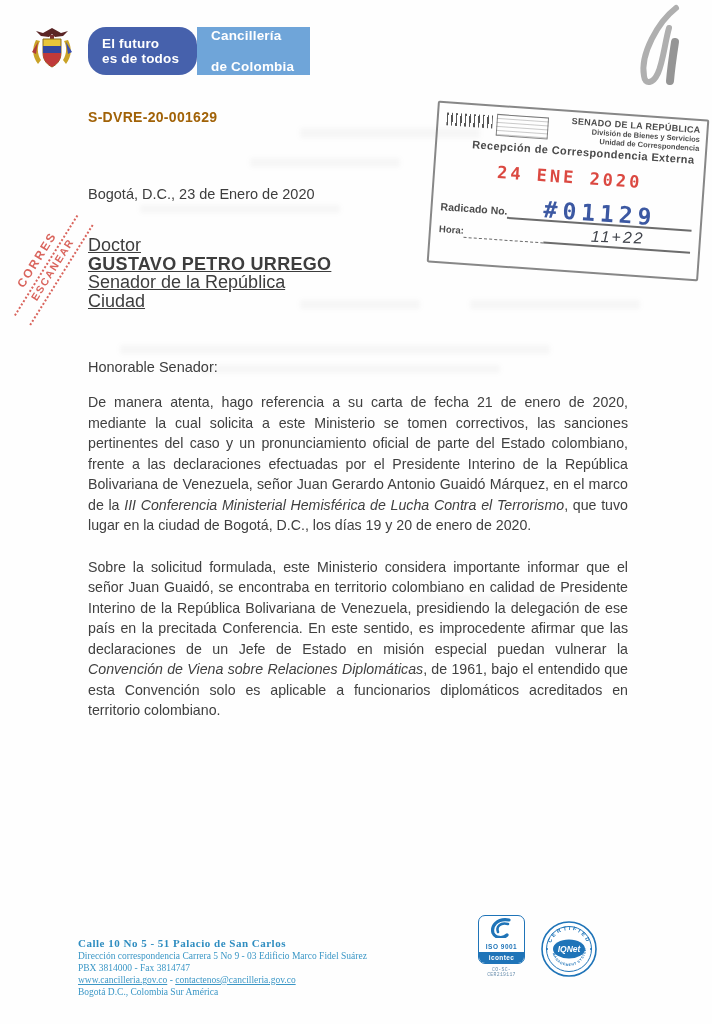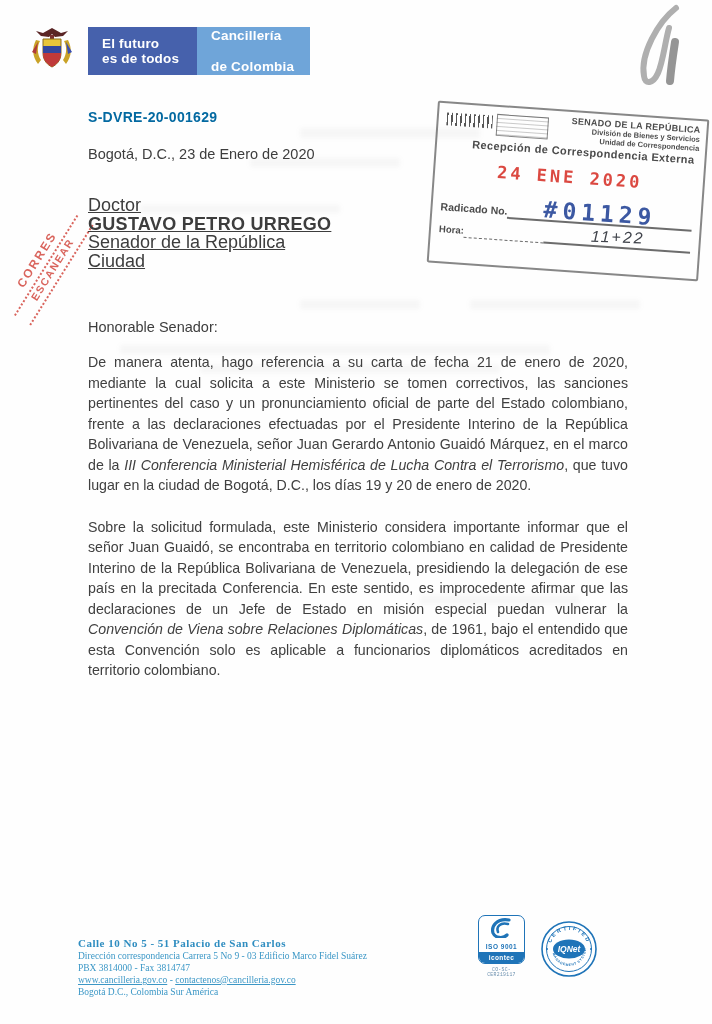--- a/index.html
+++ b/index.html
@@ -6,26 +6,26 @@
   .page{
     position:relative;width:712px;height:1024px;margin:0 auto;
     background:#fefefe;overflow:hidden;
     font-family:"Liberation Sans",sans-serif;color:#3d3d3d;
   }
   
   .coat{position:absolute;left:28px;top:26px;width:48px;height:52px;}
   .brandbar{position:absolute;left:88px;top:27px;display:flex;height:48px;}
   .brand-box{display:flex;flex-direction:column;justify-content:center;padding:0 14px;
     color:#fff;font-weight:bold;line-height:15px;font-size:13.5px;letter-spacing:.2px;}
-  .brand-left{width:81px;background:#4661ac;}
+  .brand-left{width:81px;background:#4661ac;border-radius:18px;}
   .brand-right{width:85px;background:#6fa5d9;gap:16px;}
   
   .letter{position:absolute;left:88px;top:109px;width:540px;}
-  .ref{font-weight:bold;font-size:14px;color:#0369a1;letter-spacing:.3px;}
-  .dateline{margin-top:21px;font-size:14.5px;}
+  .ref{font-weight:bold;font-size:14px;color:#a16207;letter-spacing:.3px;}
+  .dateline{margin-top:61px;font-size:14.5px;}
   .recipient{margin-top:34px;font-size:18px;line-height:18.5px;text-decoration:underline;}
   .recipient .name{font-weight:bold;letter-spacing:.3px;}
   .subject{margin-top:21px;font-weight:bold;font-size:14.8px;}
   .greeting{margin-top:49px;font-size:14.5px;}
   .para{margin:0;margin-top:17px;font-size:14.2px;line-height:20.5px;
     text-align:justify;color:#404040;}
   .para + .para{margin-top:21px;}
   .para em{font-style:italic;}
   
   .stamp{

